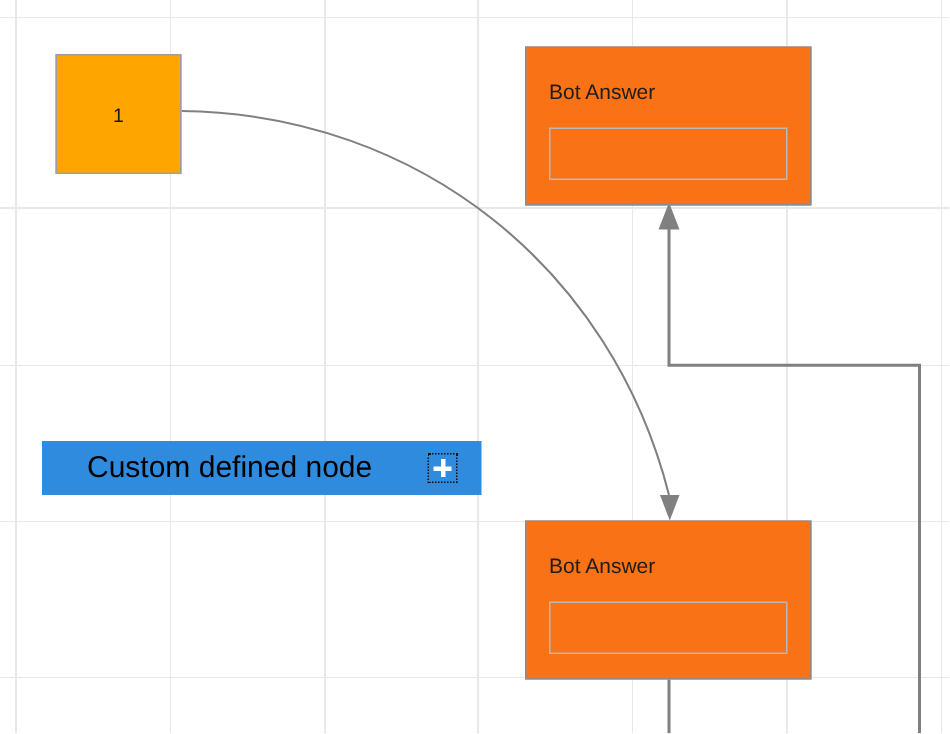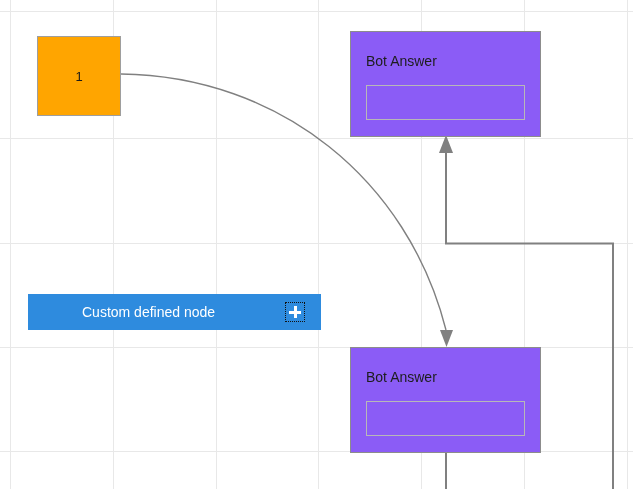--- a/index.html
+++ b/index.html
@@ -46,21 +46,21 @@
   .node-start .start-label {
     font-size: 13px;
     color: #1a1a1a;
     line-height: 1;
   }
 
   
   .node-bot {
     width: 191px;
     height: 106px;
-    background: #8b5cf6;
+    background: #f97316;
     border: 1px solid #8c8c8c;
     left: 350px;
   }
   #bot-answer-1 { top: 31px; }
   #bot-answer-2 { top: 347px; }
 
   .node-bot .bot-title {
     position: absolute;
     left: 15px;
     top: 22px;
@@ -87,25 +87,24 @@
     width: 293px;
     height: 36px;
     background: #2E8BDE;
     display: flex;
     align-items: center;
     padding: 0 16px 0 30px;
     box-sizing: border-box;
     justify-content: space-between;
   }
   .node-custom .custom-label {
-    font-size: 14px;
-    color: #ffffff;
+    font-size: 20px;
+    color: #000000;
     line-height: 1;
     white-space: nowrap;
-    margin-left: 24px;
   }
   .add-icon {
     width: 20px;
     height: 20px;
     border: 1px dotted #111111;
     box-sizing: border-box;
     position: relative;
     flex: 0 0 auto;
   }
   .add-icon::before,

